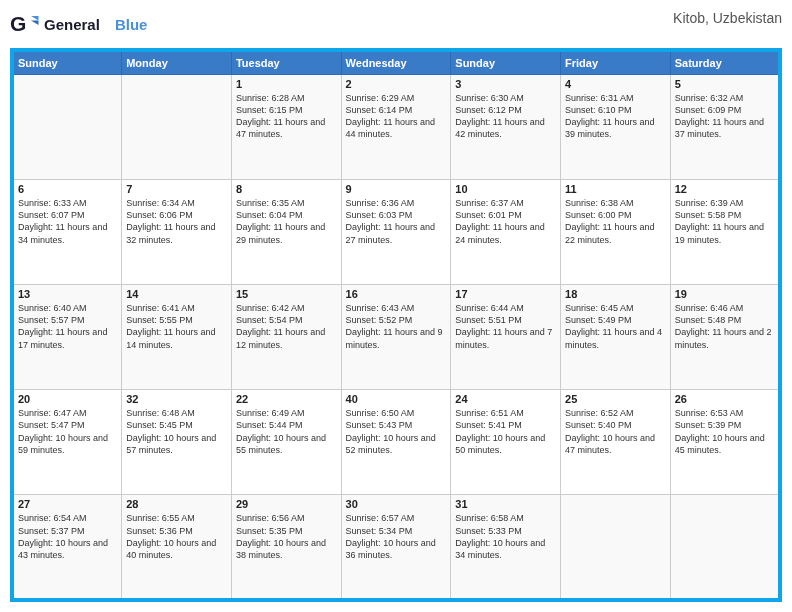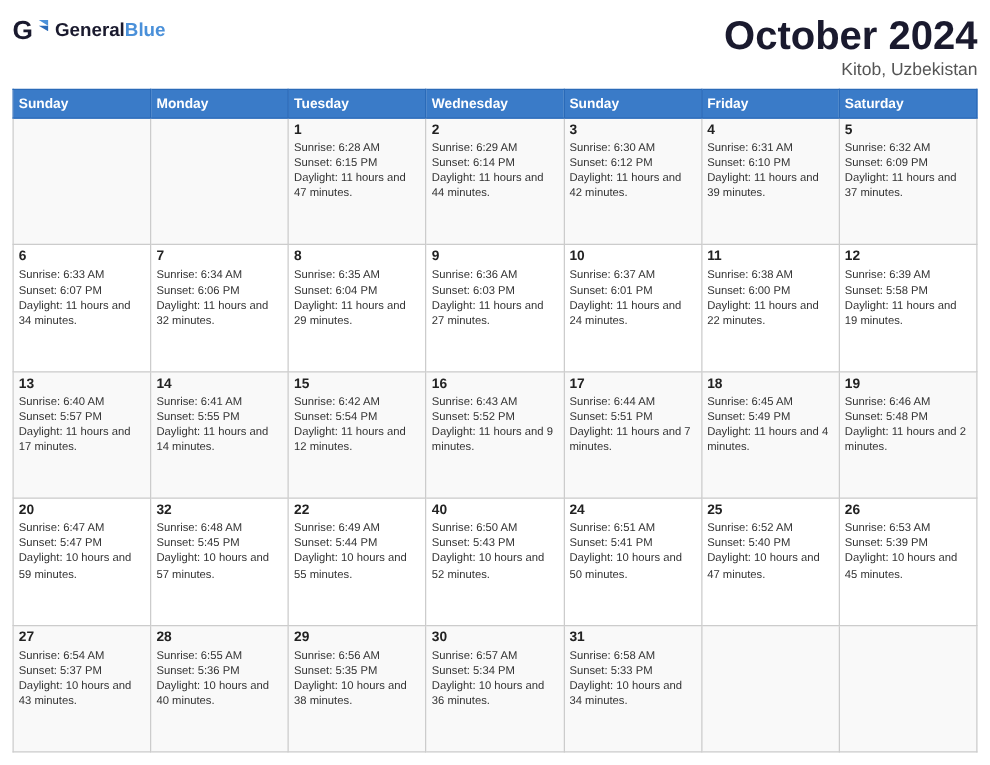--- a/index.html
+++ b/index.html
@@ -39,21 +39,21 @@
       font-size: 32px;
       font-weight: bold;
       color: #1a1a2e;
     }
     .location {
       font-size: 14px;
       color: #555;
     }
     .calendar {
       flex: 1;
-      border: 1px solid #0ea5e9;
+      border: 4px solid #0ea5e9;
       border-collapse: collapse;
       width: 100%;
       table-layout: fixed;
     }
     .calendar thead tr th {
       background-color: #3a7bc8;
       color: #fff;
       font-size: 11px;
       font-weight: bold;
       padding: 5px 4px;
@@ -92,26 +92,25 @@
 <div class="page">
   <div class="header">
     <div class="logo">
       <svg class="logo-icon" viewBox="0 0 40 40" xmlns="http://www.w3.org/2000/svg">
         <text y="28" font-size="28" fill="#1a1a2e" font-family="Arial" font-weight="bold">G</text>
         <polygon points="28,8 38,14 38,8" fill="#4a90d9"></polygon>
         <polygon points="28,14 38,20 38,14" fill="#2a6ab8"></polygon>
       </svg>
       <div>
         <div style="font-size:15px;font-weight:bold;color:#1a1a2e;line-height:1.1;">
-          <span style="color:#1a1a2e;text-align:center;">General</span><span style="color:#4a90d9;">Blue</span>
+          <span style="color:#1a1a2e;text-align:center;">General</span><span style="color:#4a90d9;margin-left:15px;">Blue</span>
         </div>
       </div>
     </div>
     <div class="title-block">
-      <div class="month-title">October 2024</div>
       <div class="location">Kitob, Uzbekistan</div>
     </div>
   </div>
 
   <table class="calendar">
     <thead>
       <tr>
         <th>Sunday</th>
         <th>Monday</th>
         <th>Tuesday</th>

